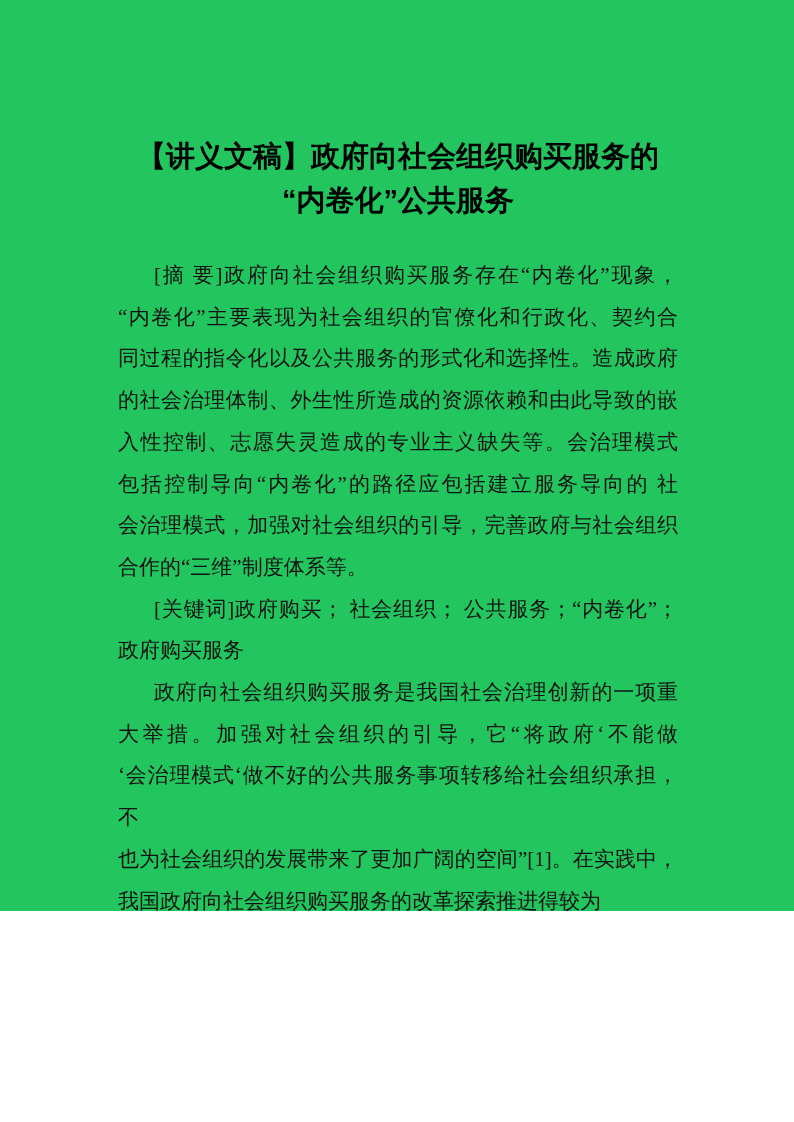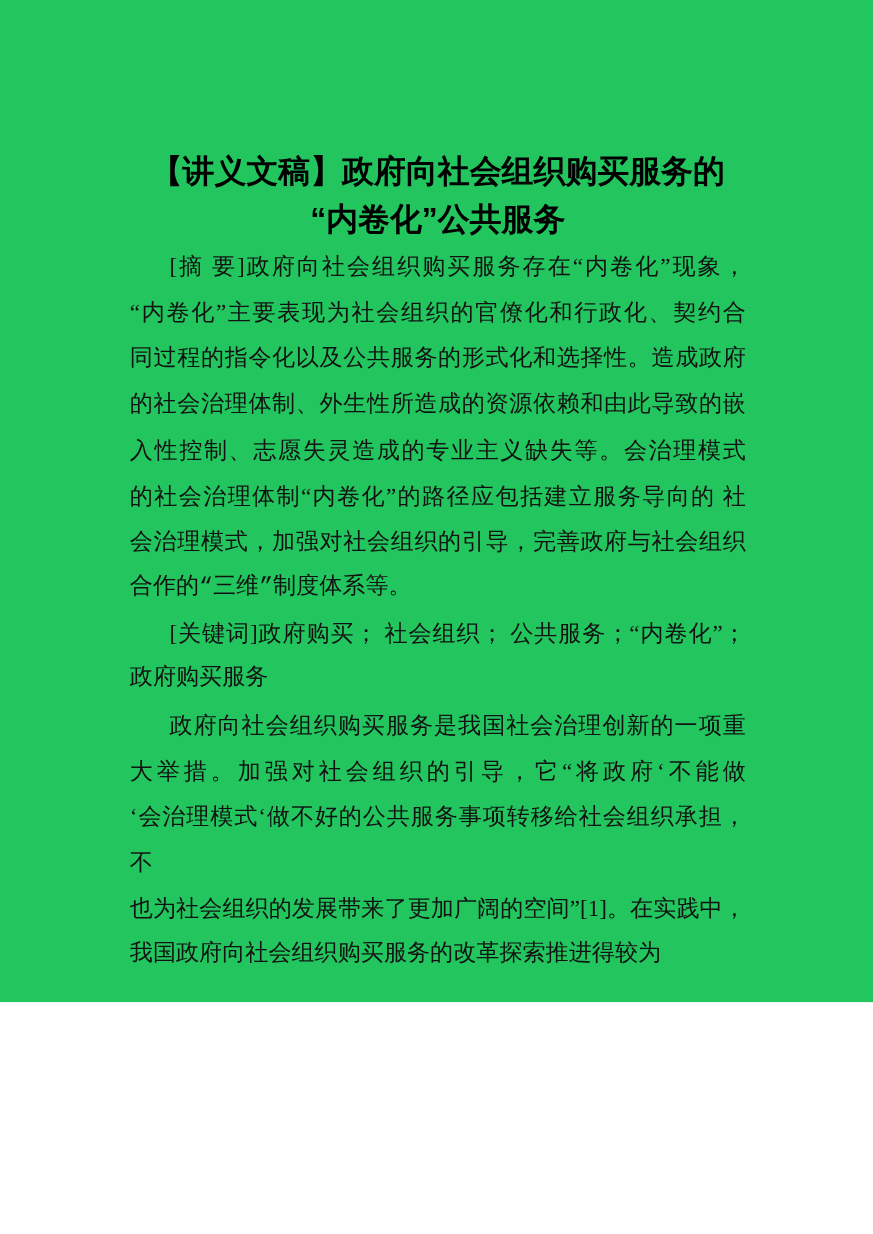--- a/index.html
+++ b/index.html
@@ -20,48 +20,49 @@
     font-family: "Liberation Sans", sans-serif;
     font-weight: 700;
     font-size: 29px;
     line-height: 44px;
     color: #000000;
     text-align: center;
     letter-spacing: 0px;
   }
   .title .title-line { display: block; }
   .content {
+    margin-top: 33px;
     font-size: 21px;
     line-height: 41.7px;
     color: #121212;
   }
   .para { margin: 0; }
   .line {
     text-align: justify;
     text-align-last: justify;
   }
-  .line.last { text-align-last: left; font-family: Liberation Mono, monospace; }
+  .line.last { text-align-last: left; }
   .line.indent { text-indent: 36px; }
 </style>
 </head>
 <body>
 
 <div class="page">
   <h1 class="title">
     <span class="title-line">【讲义文稿】政府向社会组织购买服务的</span>
     <span class="title-line">“内卷化”公共服务</span>
   </h1>
   <div class="content" id="content">
       <div class="para">
         <div class="line indent">[摘 要]政府向社会组织购买服务存在“内卷化”现象，</div>
         <div class="line">“内卷化”主要表现为社会组织的官僚化和行政化、契约合</div>
         <div class="line">同过程的指令化以及公共服务的形式化和选择性。造成政府</div>
         <div class="line">的社会治理体制、外生性所造成的资源依赖和由此导致的嵌</div>
         <div class="line">入性控制、志愿失灵造成的专业主义缺失等。会治理模式</div>
-        <div class="line">的社会治理体制“内卷化”的路径应包括建立服务导向的 社</div>
+        <div class="line">包括控制导向“内卷化”的路径应包括建立服务导向的 社</div>
         <div class="line">会治理模式，加强对社会组织的引导，完善政府与社会组织</div>
         <div class="line last">合作的“三维”制度体系等。</div>
       </div>
       <div class="para">
         <div class="line indent">[关键词]政府购买； 社会组织； 公共服务；“内卷化”；</div>
         <div class="line last">政府购买服务</div>
       </div>
       <div class="para">
         <div class="line indent">政府向社会组织购买服务是我国社会治理创新的一项重</div>
         <div class="line">大举措。加强对社会组织的引导，它“将政府‘不能做</div>

